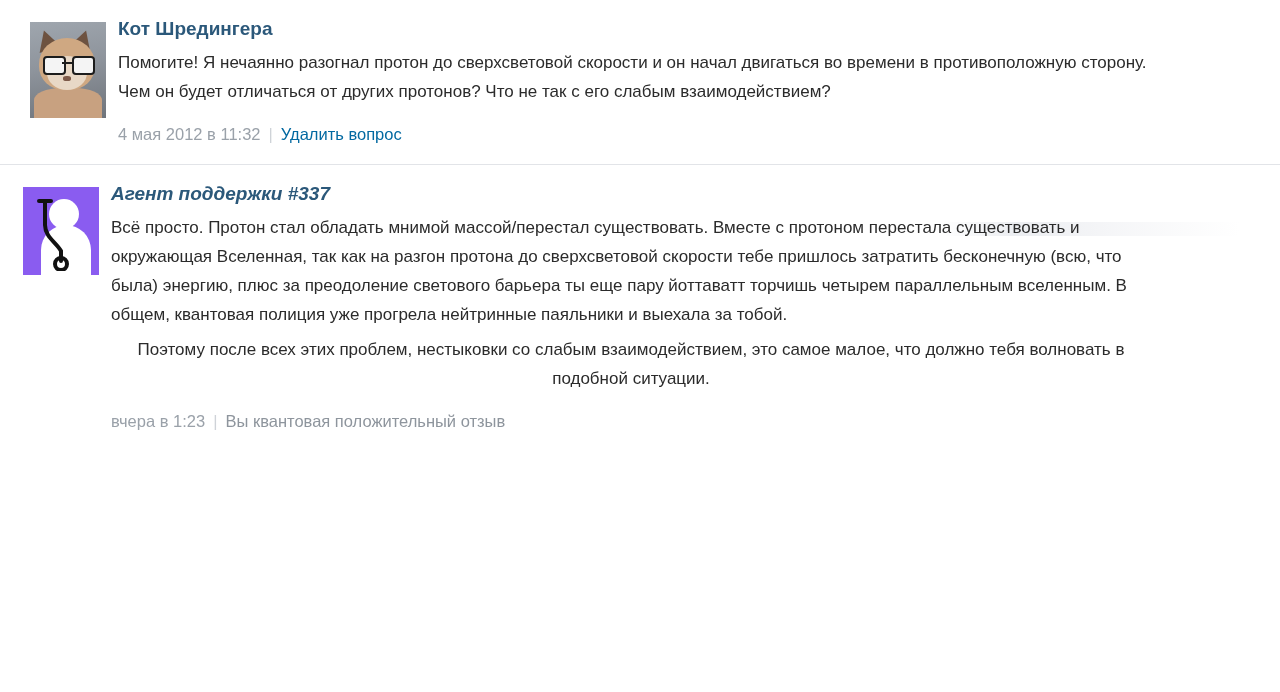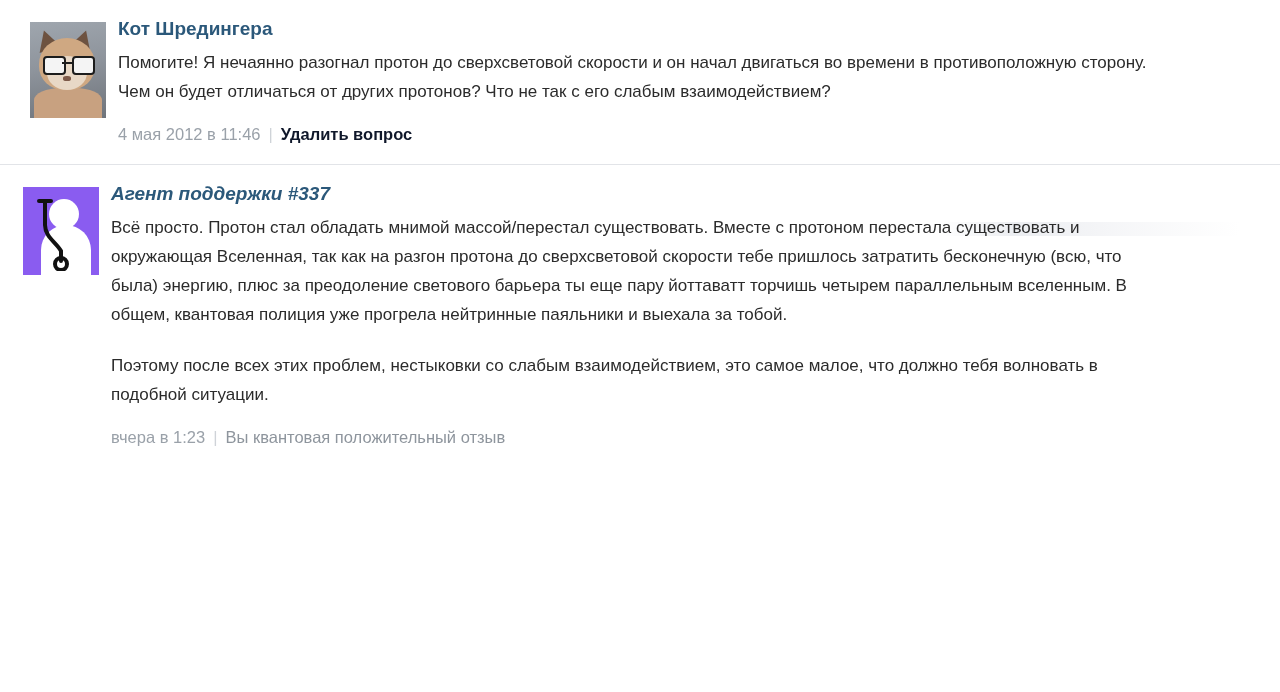--- a/index.html
+++ b/index.html
@@ -182,40 +182,40 @@
   }
 
   .body-text {
     font-size: 17px;
     line-height: 29px;
     color: #2b2b2b;
     margin: 0;
     max-width: 1040px;
   }
   .body-text + .body-text {
-    margin-top: 22px;
+    margin-top: 6px;
+    text-align: center;
   }
 
   .meta {
     margin-top: 18px;
     font-size: 16.5px;
     line-height: 20px;
     color: #9aa1a9;
     display: flex;
     align-items: center;
     gap: 8px;
   }
   .meta .sep {
     color: #cfd3d8;
   }
   .meta a {
-    color: #0f172a;
+    color: #0369a1;
     text-decoration: none;
     cursor: pointer;
-    font-weight: bold;
   }
   .meta .plain {
     color: #8e959d;
   }
 
   
   .wm {
     position: absolute;
     right: 40px;
     top: 222px;
@@ -243,21 +243,21 @@
           <div class="lens l"></div>
           <div class="lens r"></div>
           <div class="bridge"></div>
         </div>
       </div>
     </div>
     <div class="content-col">
       <div class="author">Кот Шредингера</div>
       <p class="body-text">Помогите! Я нечаянно разогнал протон до сверхсветовой скорости и он начал двигаться во времени в противоположную сторону. Чем он будет отличаться от других протонов? Что не так с его слабым взаимодействием?</p>
       <div class="meta">
-        <span>4 мая 2012 в 11:46</span>
+        <span>4 мая 2012 в 11:32</span>
         <span class="sep">|</span>
         <a>Удалить вопрос</a>
       </div>
     </div>
   </div>
 
   <div class="divider"></div>
   <div class="wm"></div>
 
   <div class="post post-answer">

